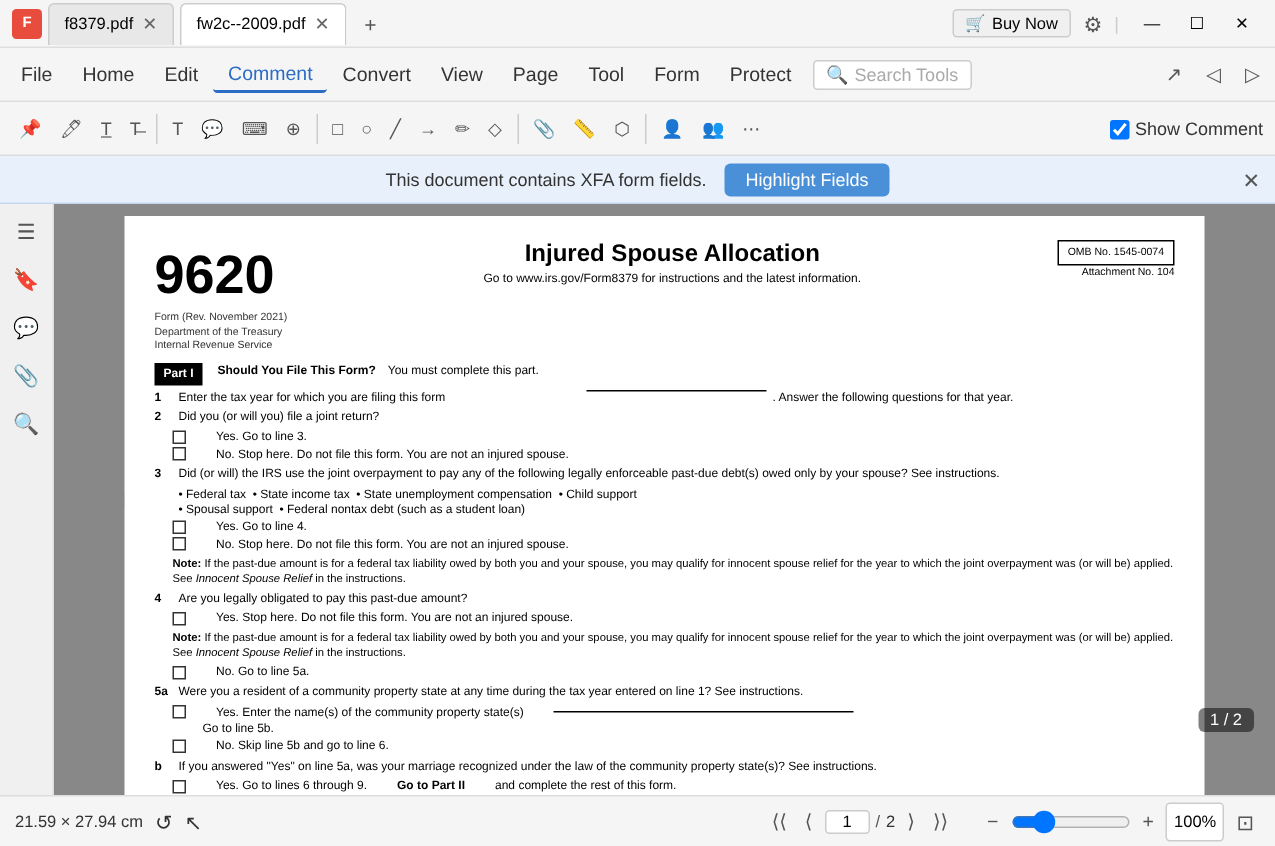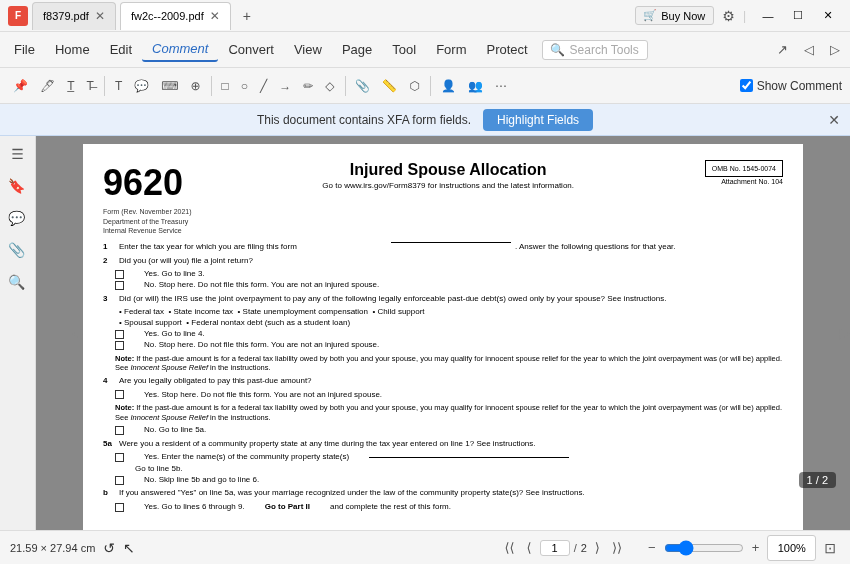--- a/index.html
+++ b/index.html
@@ -20,33 +20,33 @@
     .buy-now-btn { background: #f0f0f0; border: 1px solid #ccc; border-radius: 3px; padding: 2px 8px; font-size: 11px; cursor: pointer; display: flex; align-items: center; gap: 4px; }
     .win-controls { display: flex; gap: 2px; }
     .win-btn { width: 28px; height: 18px; display: flex; align-items: center; justify-content: center; cursor: pointer; font-size: 11px; }
 
     
     .menu-bar {
       display: flex; align-items: center; background: #f5f5f5; height: 36px;
       border-bottom: 1px solid #ddd; padding: 0 4px;
     }
     .menu-item { padding: 4px 10px; cursor: pointer; border-radius: 3px; font-size: 13px; color: #333; }
-    .menu-item.active { color: #2b6cc4; border-bottom: 2px solid #2b6cc4; font-style: italic; }
+    .menu-item.active { color: #2b6cc4; border-bottom: 2px solid #2b6cc4; }
     .search-tools { display: flex; align-items: center; gap: 4px; color: #888; font-size: 12px; border: 1px solid #ccc; border-radius: 3px; padding: 2px 8px; margin-left: 4px; background: white; }
     .menu-right { margin-left: auto; display: flex; align-items: center; gap: 4px; }
     .icon-btn { padding: 4px 6px; cursor: pointer; font-size: 13px; color: #555; border-radius: 3px; }
 
     
     .toolbar {
       display: flex; align-items: center; background: #f5f5f5; height: 36px;
       border-bottom: 1px solid #ddd; padding: 0 8px; gap: 2px;
     }
     .toolbar-btn { padding: 3px 5px; cursor: pointer; border-radius: 3px; font-size: 12px; color: #555; display: flex; align-items: center; }
     .toolbar-separator { width: 1px; background: #ccc; height: 20px; margin: 0 3px; }
-    .show-comment-check { display: flex; align-items: center; gap: 4px; font-size: 12px; color: #333; margin-left: auto; }
+    .show-comment-check { display: flex; align-items: flex-end; gap: 4px; font-size: 12px; color: #333; margin-left: auto; }
     .show-comment-check input { margin: 0; }
 
     
     .xfa-banner {
       background: #e8f0fb; border-bottom: 1px solid #c5d8f0;
       display: flex; align-items: center; justify-content: center; height: 32px; gap: 12px; font-size: 12px; color: #333; position: relative;
     }
     .highlight-btn { background: #4a90d9; color: white; border: none; border-radius: 4px; padding: 4px 14px; cursor: pointer; font-size: 12px; }
     .xfa-close { position: absolute; right: 10px; top: 50%; transform: translateY(-50%); cursor: pointer; color: #555; font-size: 14px; }
 
@@ -89,21 +89,21 @@
       display: flex; align-items: center; background: #f5f5f5; border-top: 1px solid #ddd;
       height: 34px; padding: 0 10px; gap: 8px; font-size: 11px; color: #333;
     }
     .status-left { display: flex; align-items: center; gap: 8px; }
     .nav-controls { display: flex; align-items: center; gap: 4px; margin-left: auto; }
     .nav-btn { cursor: pointer; color: #555; padding: 2px 4px; border-radius: 2px; font-size: 13px; }
     .page-input { width: 30px; text-align: center; border: 1px solid #ccc; border-radius: 3px; padding: 1px 3px; font-size: 11px; }
     .page-sep { color: #555; }
     .zoom-controls { display: flex; align-items: center; gap: 4px; margin-left: 10px; }
     .zoom-slider { width: 80px; }
-    .zoom-percent { width: 49px; border: 1px solid #ccc; border-radius: 3px; padding: 6px 4px; font-size: 11px; text-align: center; }
+    .zoom-percent { width: 39px; border: 1px solid #ccc; border-radius: 3px; padding: 6px 4px; font-size: 11px; text-align: center; }
     .fullscreen-btn { cursor: pointer; font-size: 14px; color: #555; padding: 2px 4px; }
     .page-badge { background: rgba(0,0,0,0.5); color: white; border-radius: 4px; padding: 2px 8px; font-size: 11px; position: absolute; bottom: 42px; right: 14px; }
   </style>
 </head>
 <body>
 
 <div class="title-bar">
   <div class="title-bar-left">
     <div class="app-icon">F</div>
     <div class="tab inactive">
@@ -220,20 +220,25 @@
         <div class="form-title-block">
           <div class="form-title">Injured Spouse Allocation</div>
           <div class="form-subtitle">Go to www.irs.gov/Form8379 for instructions and the latest information.</div>
         </div>
         <div>
           <div class="form-omb">OMB No. 1545-0074</div>
           <div class="form-omb-right">Attachment No. 104</div>
         </div>
       </div>
 
+      <div class="form-row">
+        <span class="part-header">Part I</span>
+        <span style="font-weight:bold;font-size:8px;">Should You File This Form?</span>
+        <span style="font-size:8px;margin-left:4px;">You must complete this part.</span>
+      </div>
 
       <div class="form-row">
         <span class="form-num">1</span>
         <span class="form-text">Enter the tax year for which you are filing this form</span>
         <span class="underline"></span>
         <span class="form-text">. Answer the following questions for that year.</span>
       </div>
 
       <div class="form-row">
         <span class="form-num">2</span>

